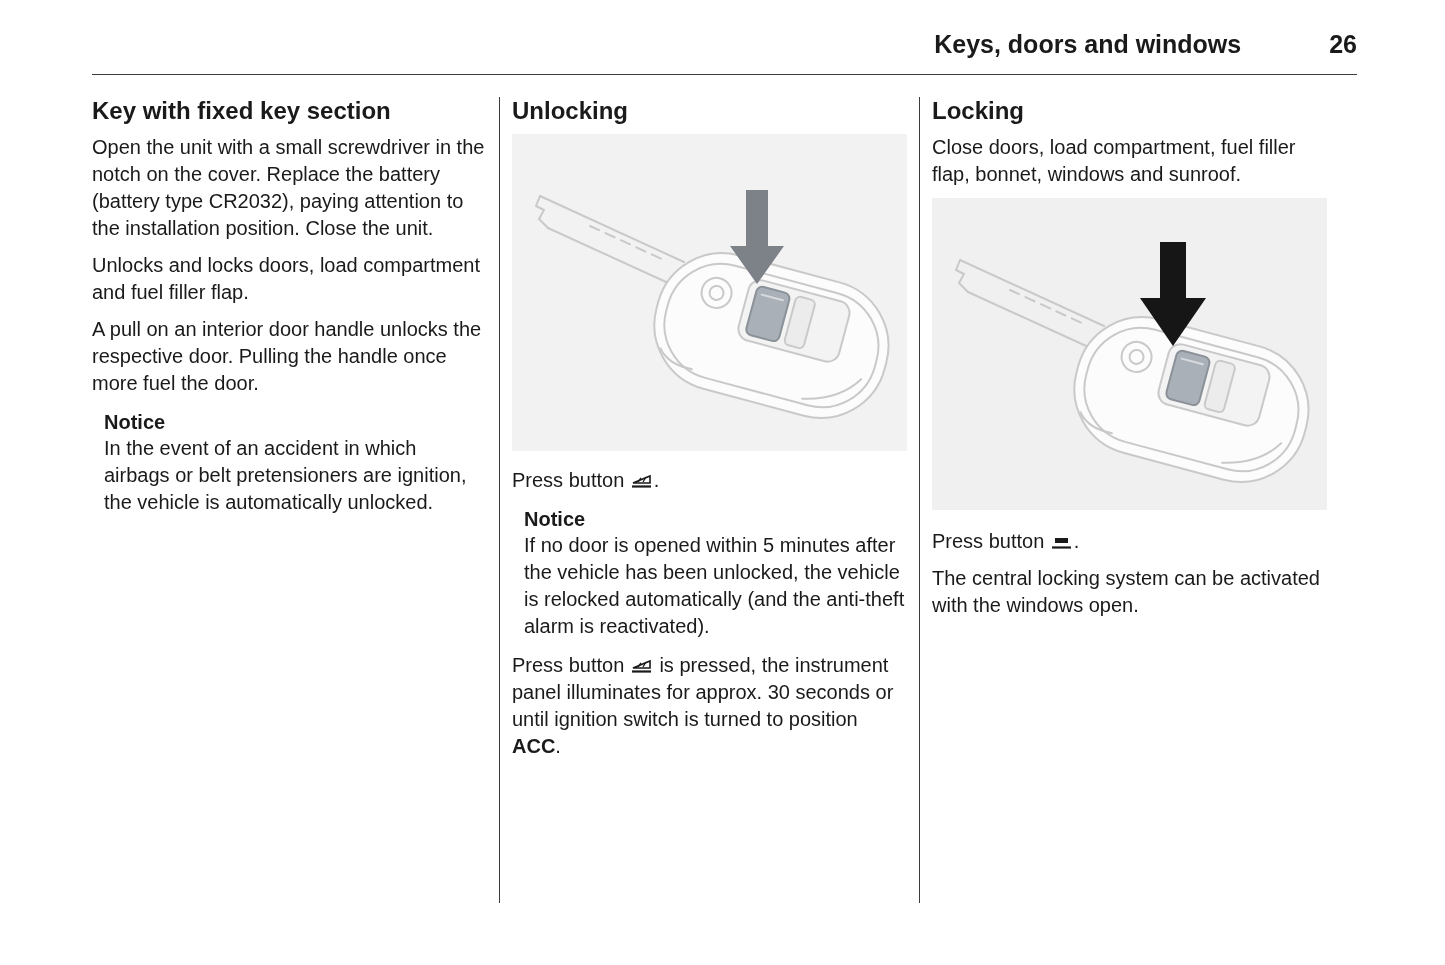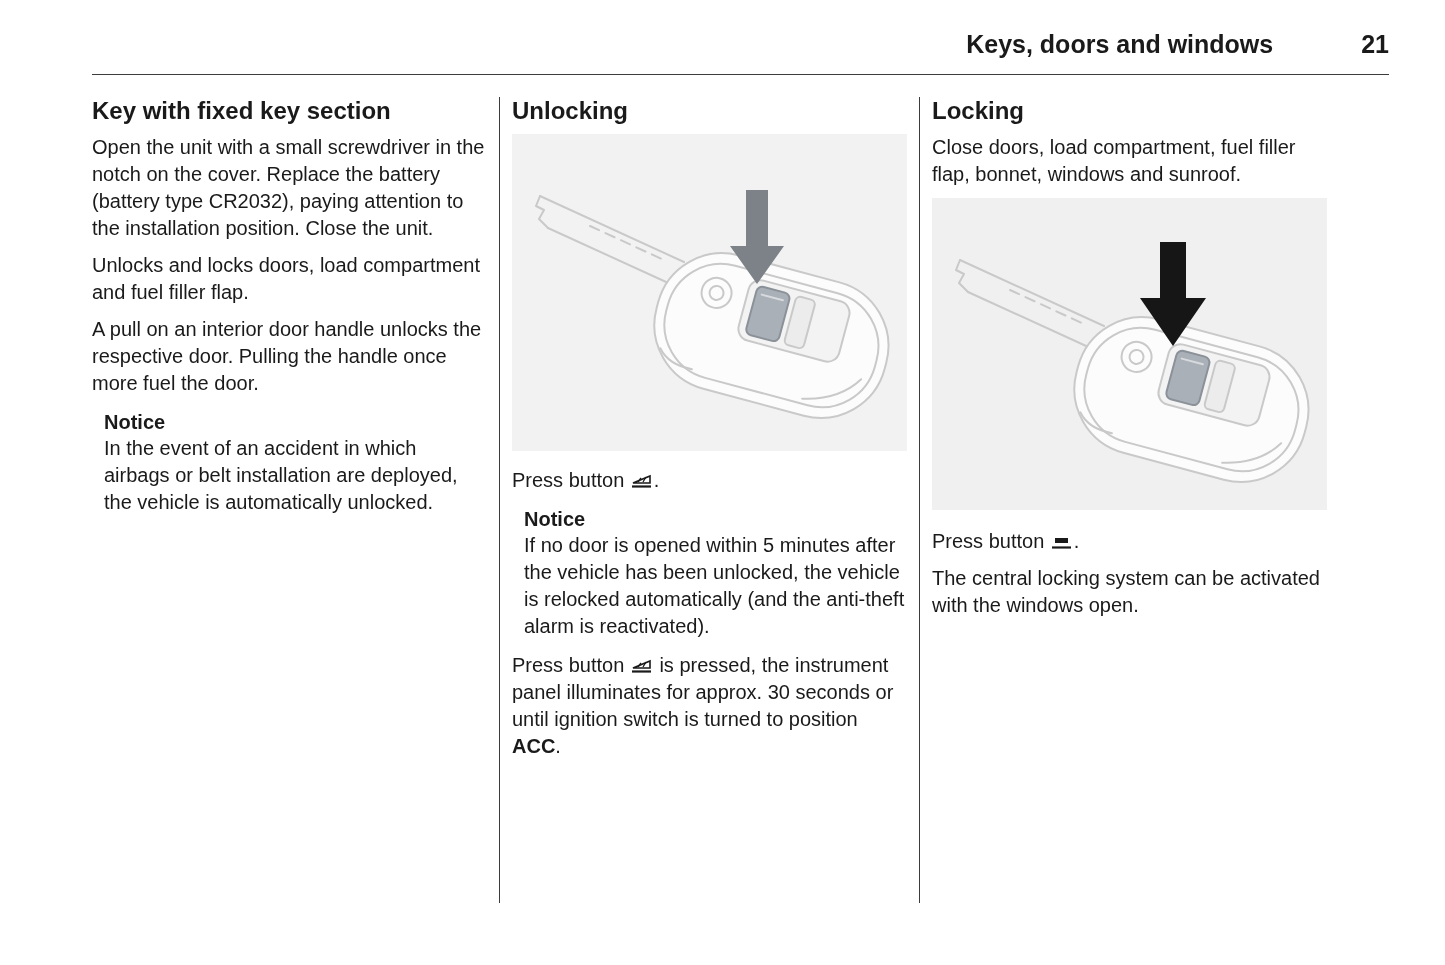--- a/index.html
+++ b/index.html
@@ -3,21 +3,21 @@
 <meta charset="utf-8">
 <style>
   * { margin: 0; padding: 0; box-sizing: border-box; }
   html, body { background: #ffffff; }
   body {
     width: 1445px; height: 965px;
     font-family: "Liberation Sans", sans-serif;
     color: #1a1a1a;
     overflow: hidden;
   }
-  .page { width: 1445px; height: 949px; padding: 0 56px 0 92px; }
+  .page { width: 1445px; height: 949px; padding: 0 88px 0 92px; }
 
   
   .header-line {
     display: flex; justify-content: flex-end; align-items: baseline;
     gap: 88px; padding-top: 30px;
   }
   .header-title, .page-number { font-size: 25px; font-weight: bold; }
   .header-rule { border: none; border-top: 1.5px solid #3c3c3c; margin-top: 15px; }
 
   
@@ -68,37 +68,37 @@
       </g>
     </g>
   </defs>
 </svg>
 
 <div class="page">
 
   <header>
     <div class="header-line">
       <span class="header-title">Keys, doors and windows</span>
-      <span class="page-number">21</span>
+      <span class="page-number">26</span>
     </div>
     <hr class="header-rule">
   </header>
 
   <main class="columns">
 
     <section class="col">
       <h2 class="sec">Key with fixed key section</h2>
       <p class="body">Open the unit with a small screwdriver in the notch on the cover. Replace the battery (battery type CR2032), paying attention to the installation position. Close the unit.</p>
 
       <p class="body">Unlocks and locks doors, load compartment and fuel filler flap.</p>
       <p class="body">A pull on an interior door handle unlocks the respective door. Pulling the handle once more fuel the door.</p>
 
       <div class="notice">
         <div class="notice-label">Notice</div>
-        <p class="body">In the event of an accident in which airbags or belt installation are deployed, the vehicle is automatically unlocked.</p>
+        <p class="body">In the event of an accident in which airbags or belt pretensioners are ignition, the vehicle is automatically unlocked.</p>
       </div>
     </section>
 
     <div class="divider"></div>
 
     <section class="col">
       <h2 class="sec">Unlocking</h2>
 
       <figure class="key-figure">
         <svg width="395" height="317" viewBox="0 0 395 317">

